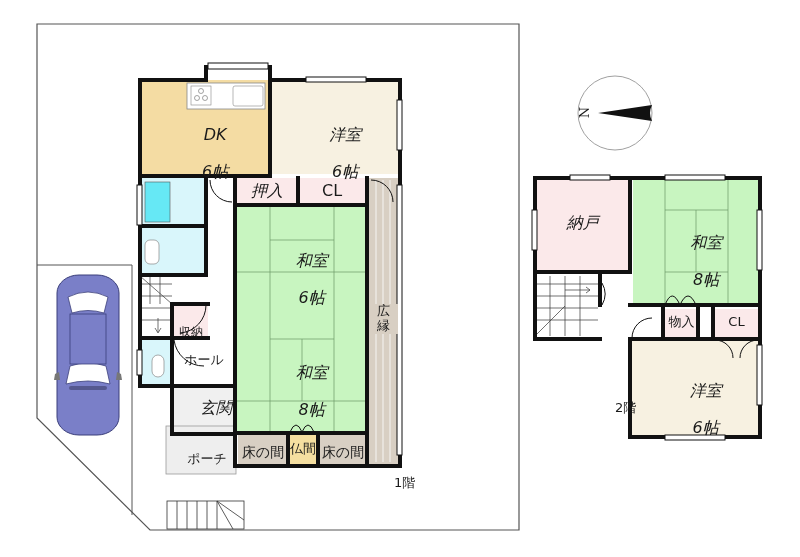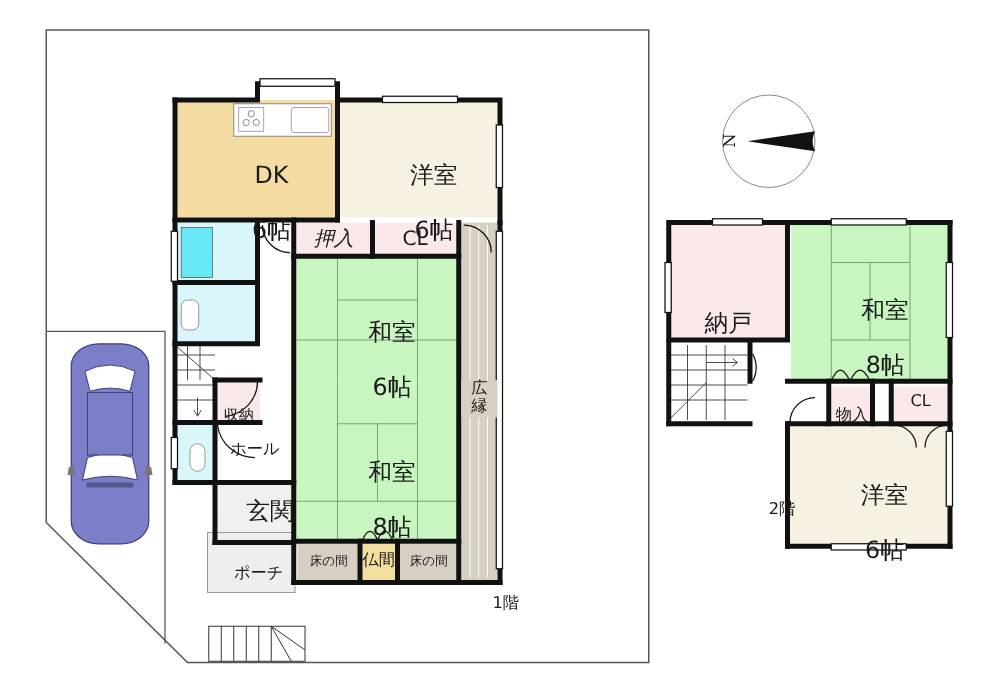--- a/index.html
+++ b/index.html
@@ -1,22 +1,22 @@
 <!DOCTYPE html>
 <html><head>
 <meta charset="utf-8">
 <style>
   html, body { margin:0; padding:0; background:#ffffff; }
   body { width:800px; height:557px; position:relative; overflow:hidden; font-family:"DejaVu Sans", sans-serif; }
   svg { position:absolute; left:0; top:0; }
   .lbl { position:absolute; text-align:center; color:#1a1a1a; line-height:1.15; white-space:pre; pointer-events:none; }
-  .big { font-size:19px; }
+  .big { font-size:16px;font-style:italic; }
   .mid { font-size:16px; }
   .sm { font-size:13px; }
-  .xs { font-size:10px; }
+  .xs { font-size:14px; }
   .room { position:absolute; cursor:pointer; }
 </style>
 </head>
 <body>
 
 <svg width="800" height="557" viewBox="0 0 800 557">
 
   <polygon points="37,24 519,24 519,530 150,530 37,418" fill="none" stroke="#555" stroke-width="1.2"></polygon>
 
   <polyline points="37,265 132,265 132,515" fill="none" stroke="#555" stroke-width="1"></polyline>
@@ -255,30 +255,30 @@
 </div>
 <div class="room" style="left:289px;top:435px;width:28px;height:30px;">
   <div class="lbl sm" style="left:0;top:7px;width:28px;">仏間</div>
 </div>
 <div class="room" style="left:319px;top:435px;width:48px;height:30px;">
   <div class="lbl xs" style="left:0;top:9px;width:48px;">床の間</div>
 </div>
 <div class="lbl sm" style="left:394px;top:476px;">1階</div>
 
 <div class="room" style="left:535px;top:178px;width:95px;height:94px;">
-  <div class="lbl big" style="left:0;top:36px;width:95px;margin-top:35px;">納戸</div>
+  <div class="lbl big" style="left:0;top:36px;width:95px;">納戸</div>
 </div>
 <div class="room" style="left:633px;top:178px;width:126px;height:126px;">
   <div class="lbl big" style="left:0;top:38px;width:126px;">
     <span>和室</span><br>
     <span>8帖</span>
   </div>
 </div>
 <div class="room" style="left:665px;top:309px;width:33px;height:28px;">
-  <div class="lbl sm" style="left:0;top:6px;width:33px;margin-top:11px;">物入</div>
+  <div class="lbl sm" style="left:0;top:6px;width:33px;">物入</div>
 </div>
 <div class="room" style="left:715px;top:309px;width:43px;height:28px;">
   <div class="lbl sm" style="left:0;top:6px;width:43px;">CL</div>
 </div>
 <div class="room" style="left:632px;top:340px;width:127px;height:95px;">
   <div class="lbl big" style="left:0;top:24px;width:127px;">
     <span>洋室</span><br>
     <span>6帖</span>
   </div>
 </div>

